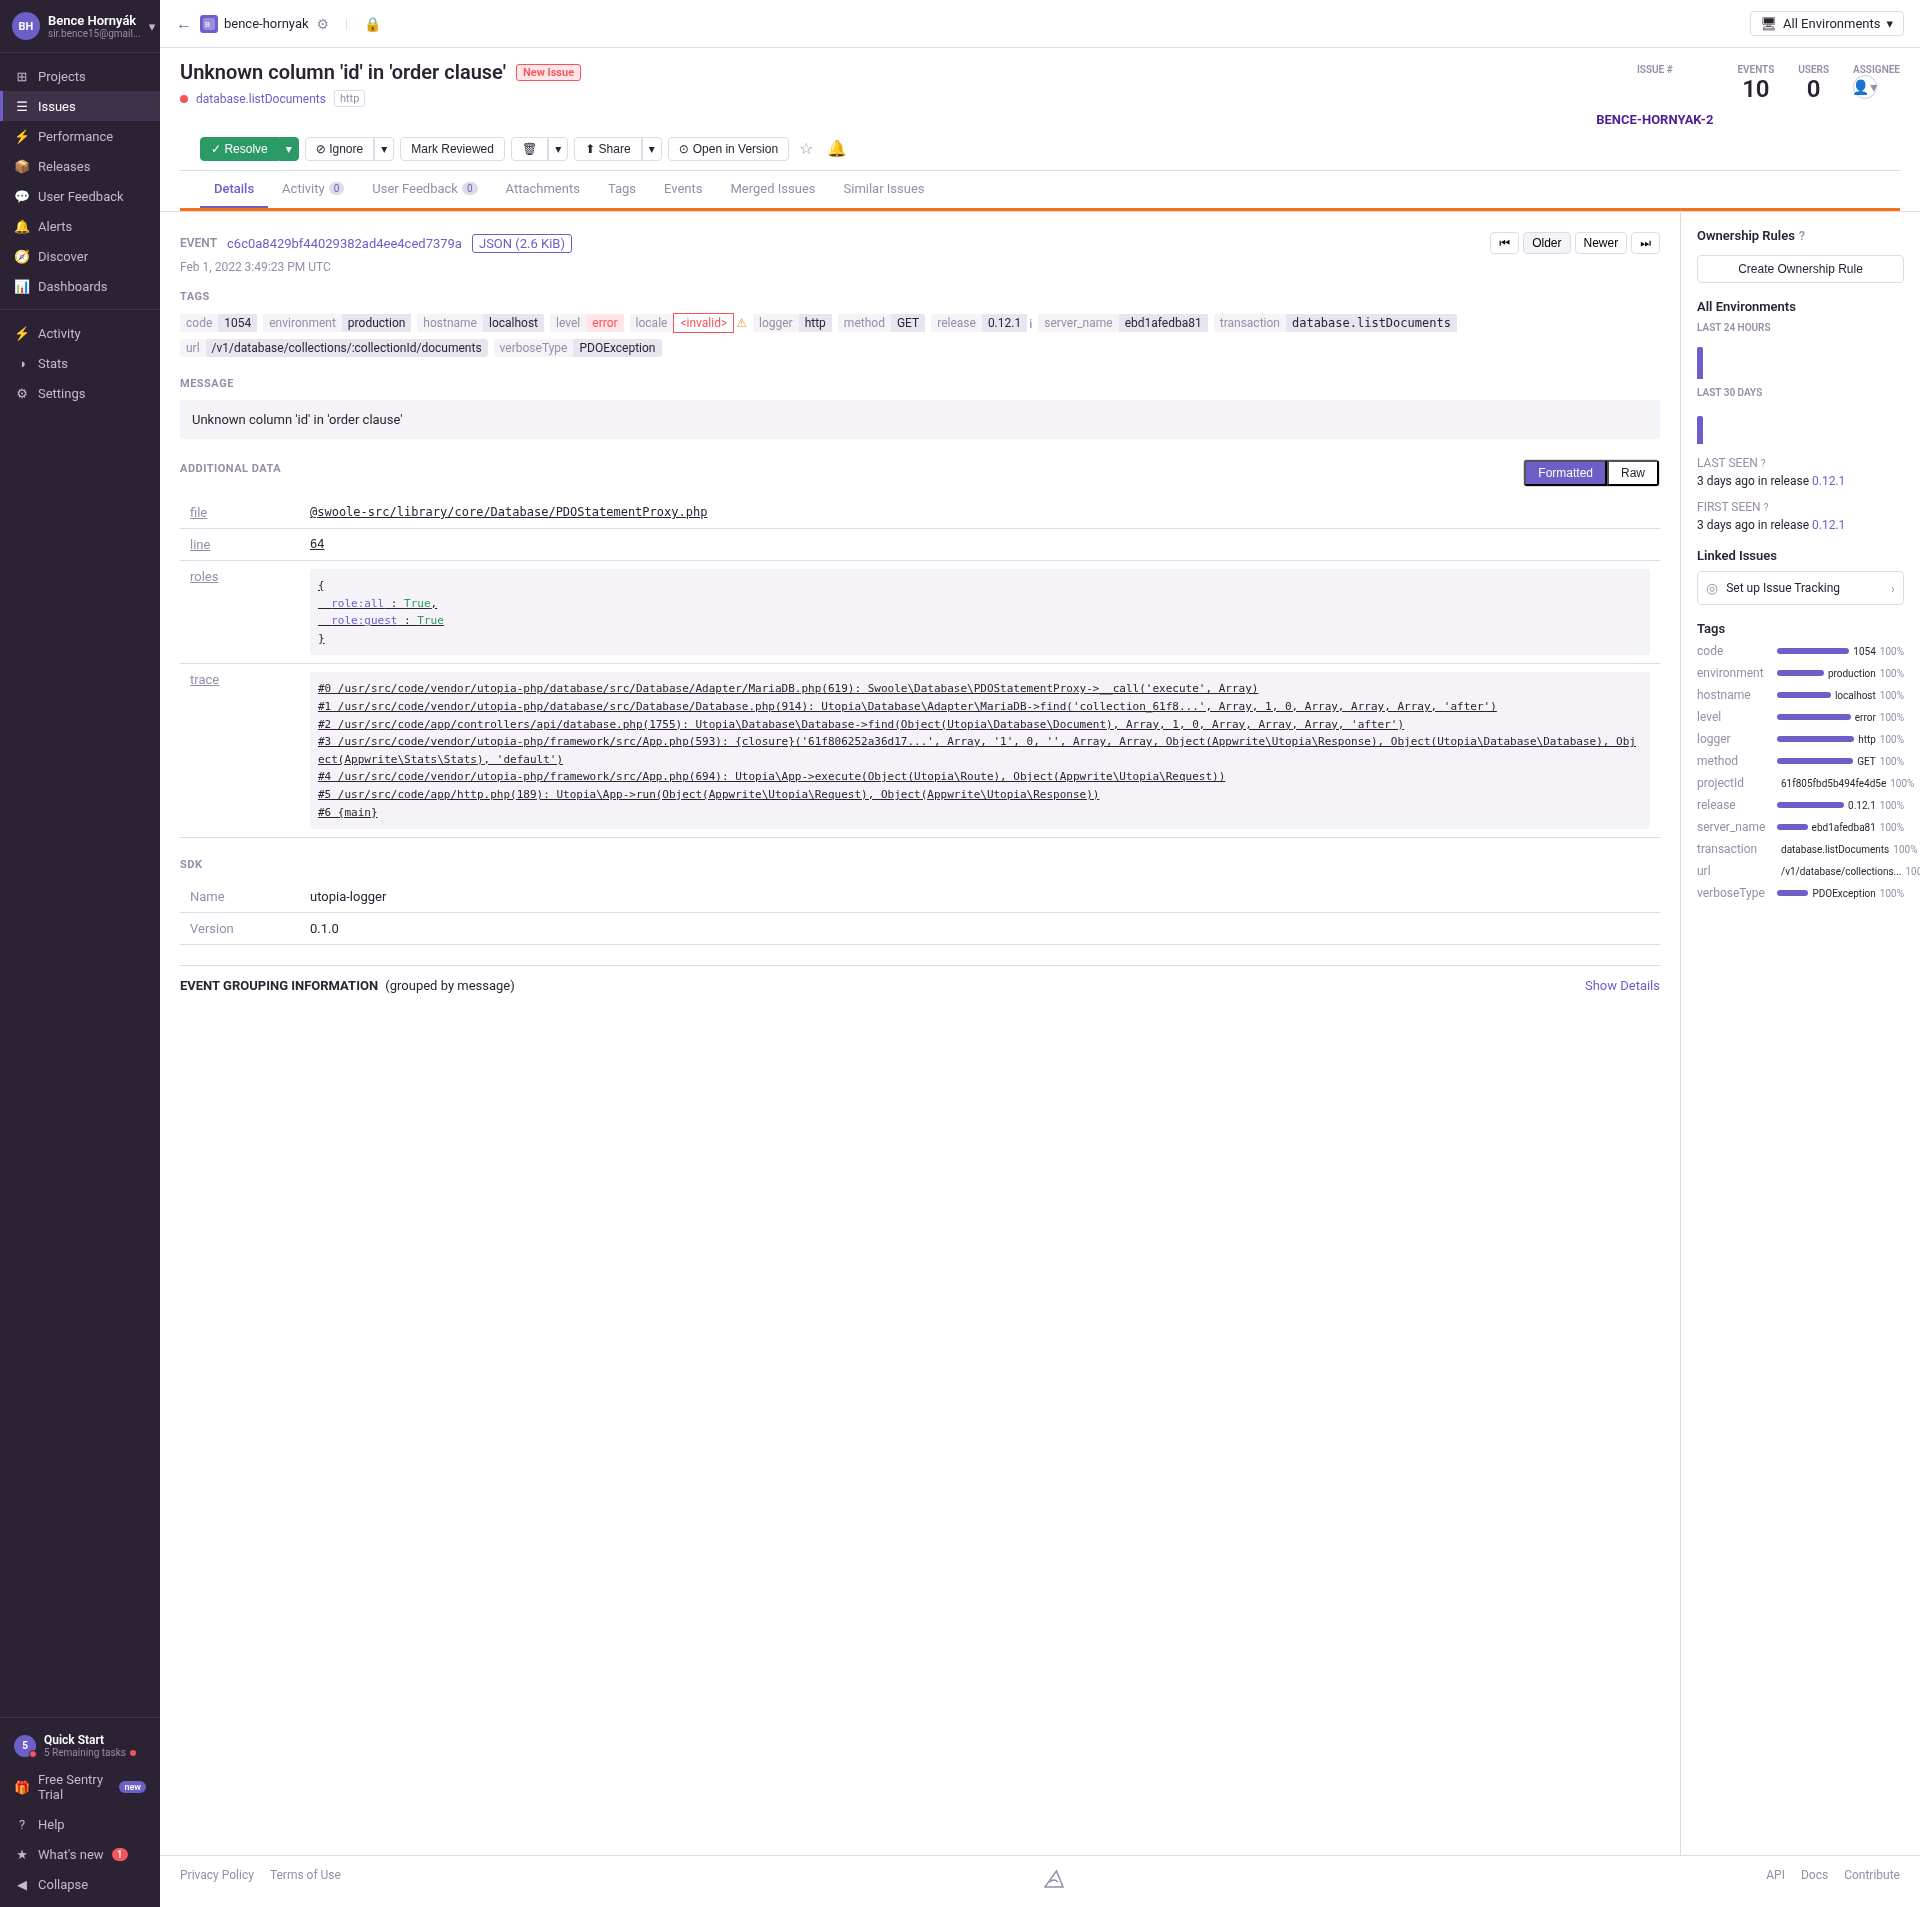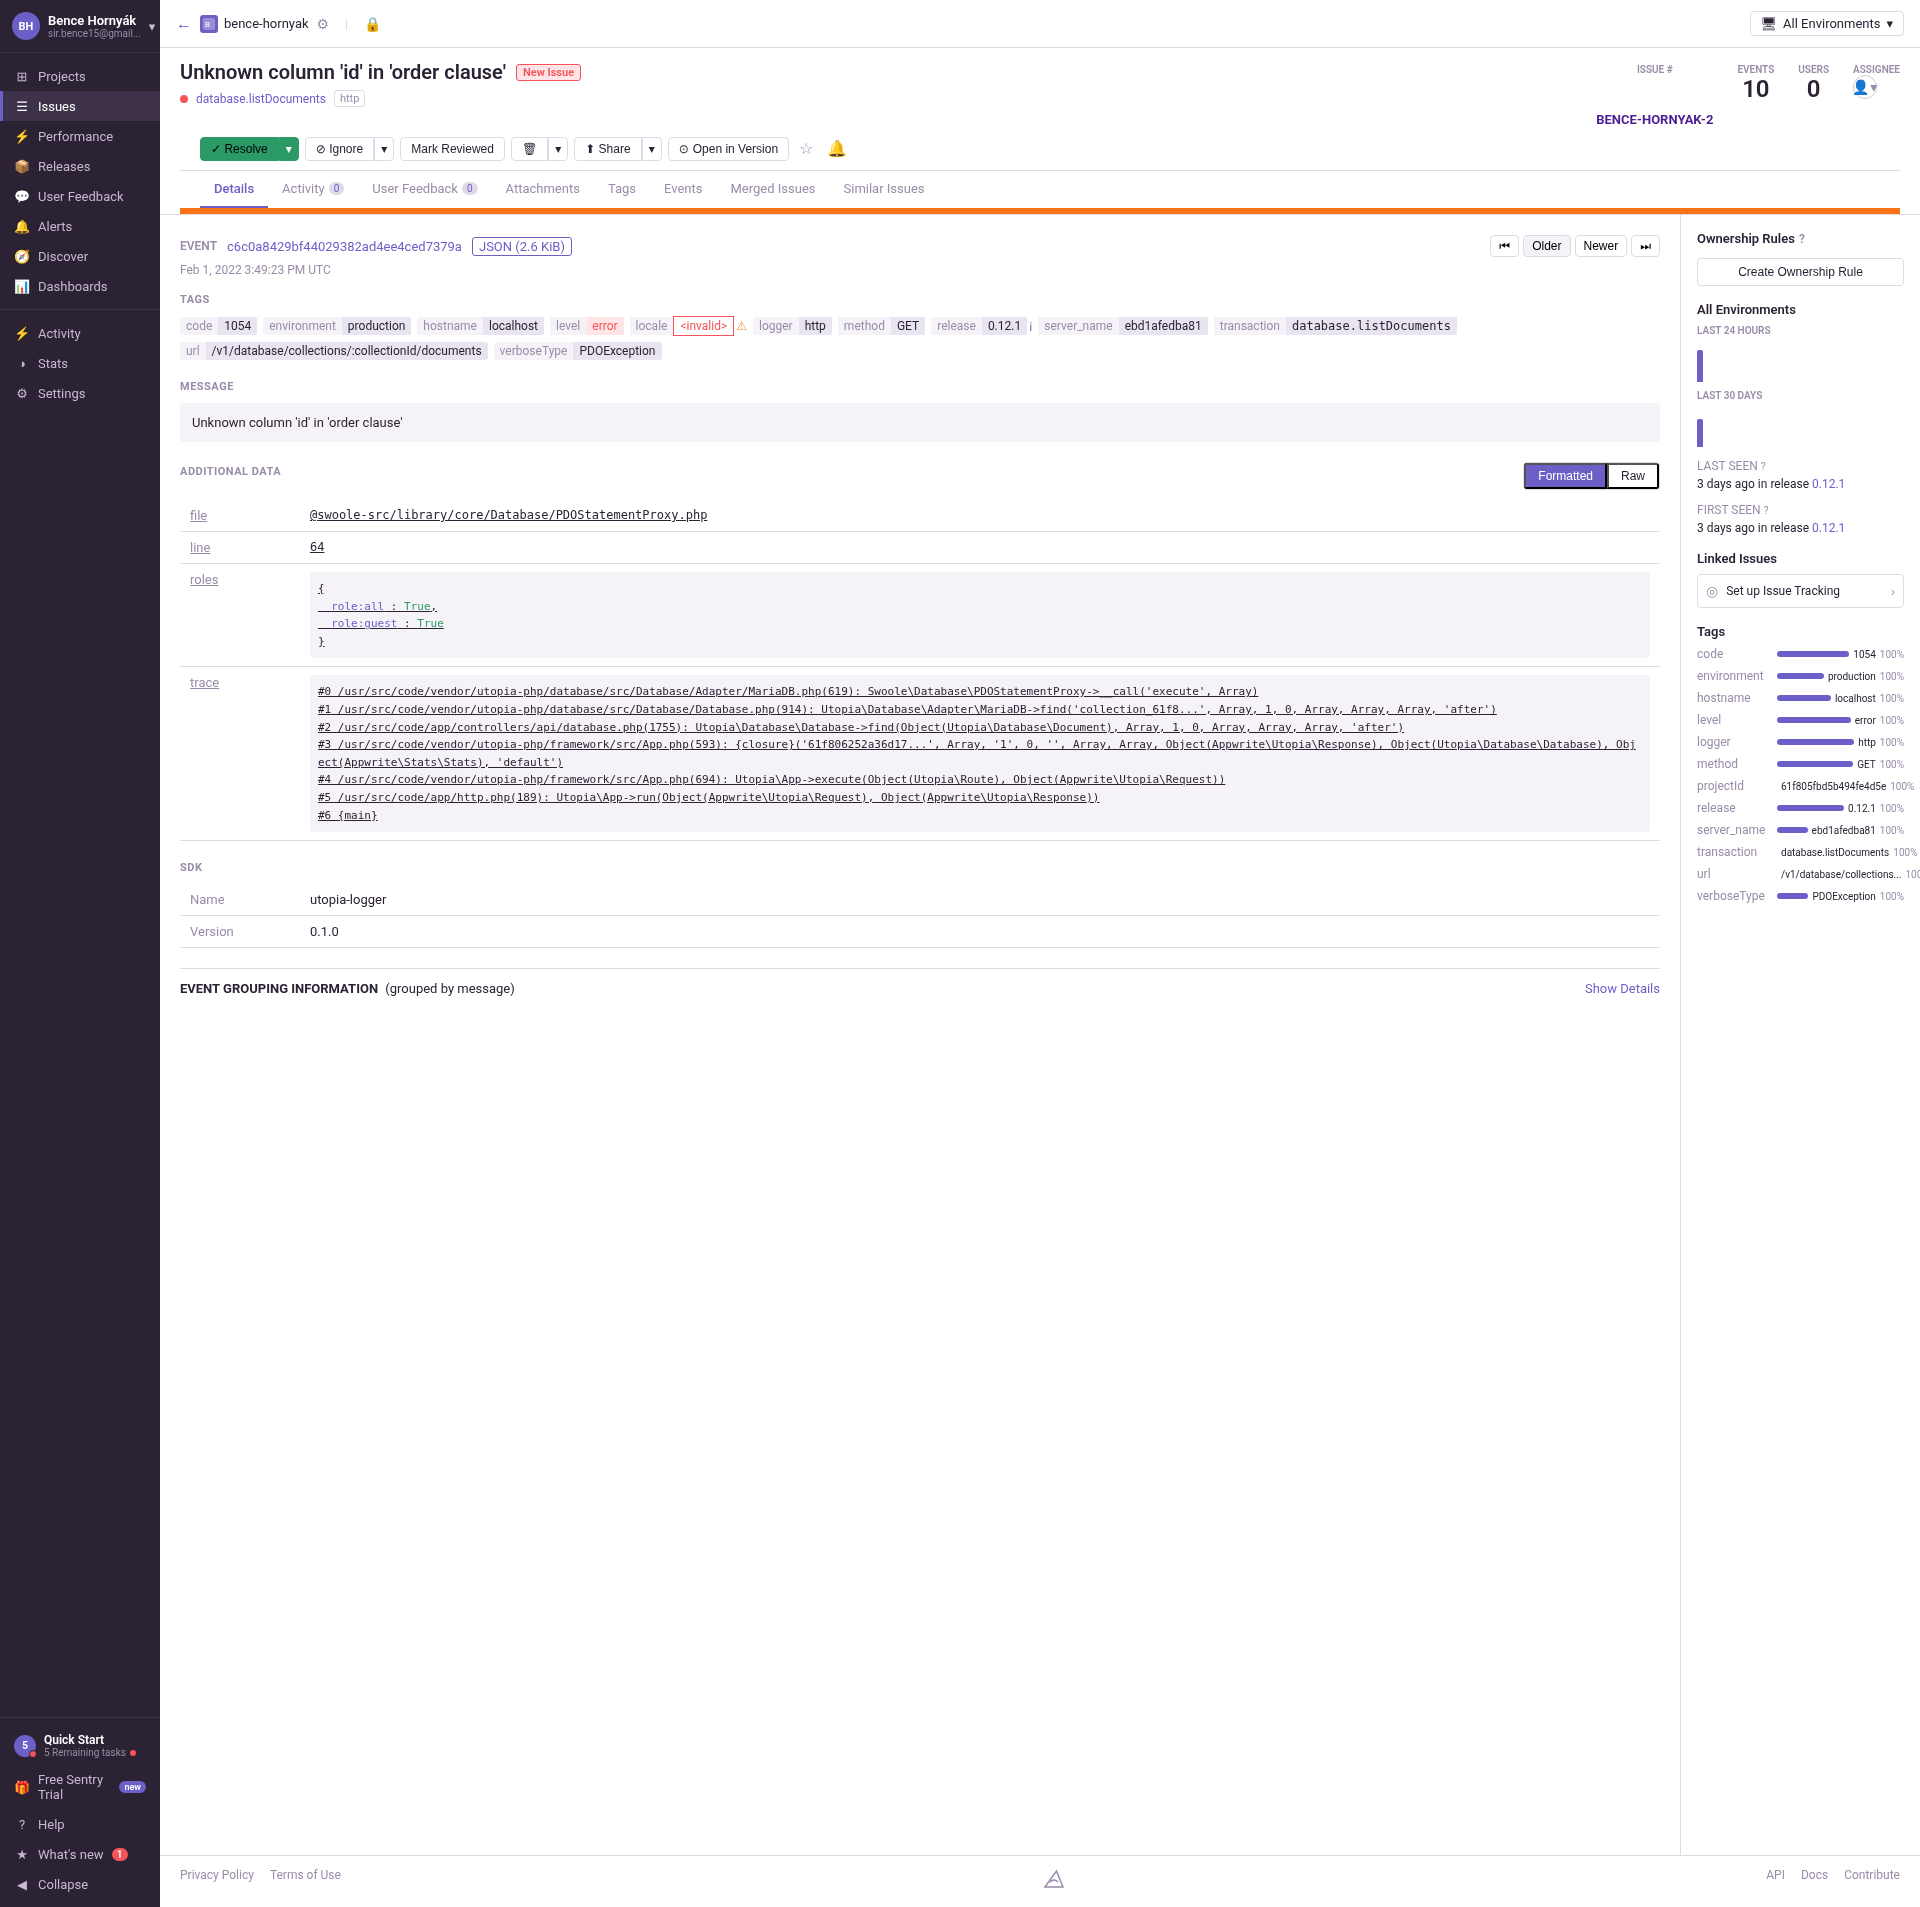--- a/index.html
+++ b/index.html
@@ -51,27 +51,27 @@
     .stat-value { font-size: 24px; font-weight: 600; color: #2b2233; }
     .issue-id-val { font-size: 14px; font-weight: 700; color: #4c1d95; margin-top: 37px; }
     .assignee-icon { width: 24px; height: 24px; border: 1px solid #ccc; border-radius: 50%; display: flex; align-items: center; justify-content: center; color: #998ca8; font-size: 14px; cursor: pointer; }
 
     
     .action-bar { display: flex; align-items: center; gap: 6px; padding: 8px 20px; border-bottom: 1px solid #e0d9e8; }
     .action-btn { display: flex; align-items: center; gap: 4px; border: 1px solid #e0d9e8; border-radius: 4px; padding: 4px 10px; cursor: pointer; font-size: 12px; color: #2b2233; background: #fff; }
     .action-btn-split { display: flex; }
     .action-btn-split .main-part { border-right: 1px solid #e0d9e8; border-radius: 4px 0 0 4px; }
     .action-btn-split .arrow-part { border-radius: 0 4px 4px 0; padding: 4px 6px; }
-    .action-btn-split.resolved .main-part { background: #2b9a66; color: #000000; border-color: #2b9a66; }
+    .action-btn-split.resolved .main-part { background: #2b9a66; color: #ffffff; border-color: #2b9a66; }
     .action-btn-split.resolved .arrow-part { background: #2b9a66; color: #fff; border-color: #2b9a66; }
     .star-btn { cursor: pointer; color: #998ca8; font-size: 16px; padding: 4px; }
     .bell-btn { cursor: pointer; color: #998ca8; font-size: 16px; padding: 4px; }
 
     
-    .tabs { display: flex; gap: 0; padding: 0 20px; border-bottom: 6px solid #f97316; background: #fff; }
+    .tabs { display: flex; gap: 0; padding: 0 20px; border-bottom: 3px solid #f97316; background: #fff; }
     .tab { padding: 10px 14px; cursor: pointer; font-size: 13px; color: #998ca8; border-bottom: 2px solid transparent; display: flex; align-items: center; gap: 4px; }
     .tab.active { color: #6c5fc7; border-bottom-color: #6c5fc7; font-weight: 500; }
     .tab-badge { background: #e0d9e8; color: #6c5fc7; border-radius: 10px; font-size: 10px; padding: 1px 5px; }
 
     
     .content-area { display: flex; flex: 1; overflow: hidden; }
     .main-content { flex: 1; overflow-y: auto; padding: 20px; }
     .sidebar-right { width: 240px; border-left: 1px solid #e0d9e8; overflow-y: auto; padding: 16px; flex-shrink: 0; }
 
     

